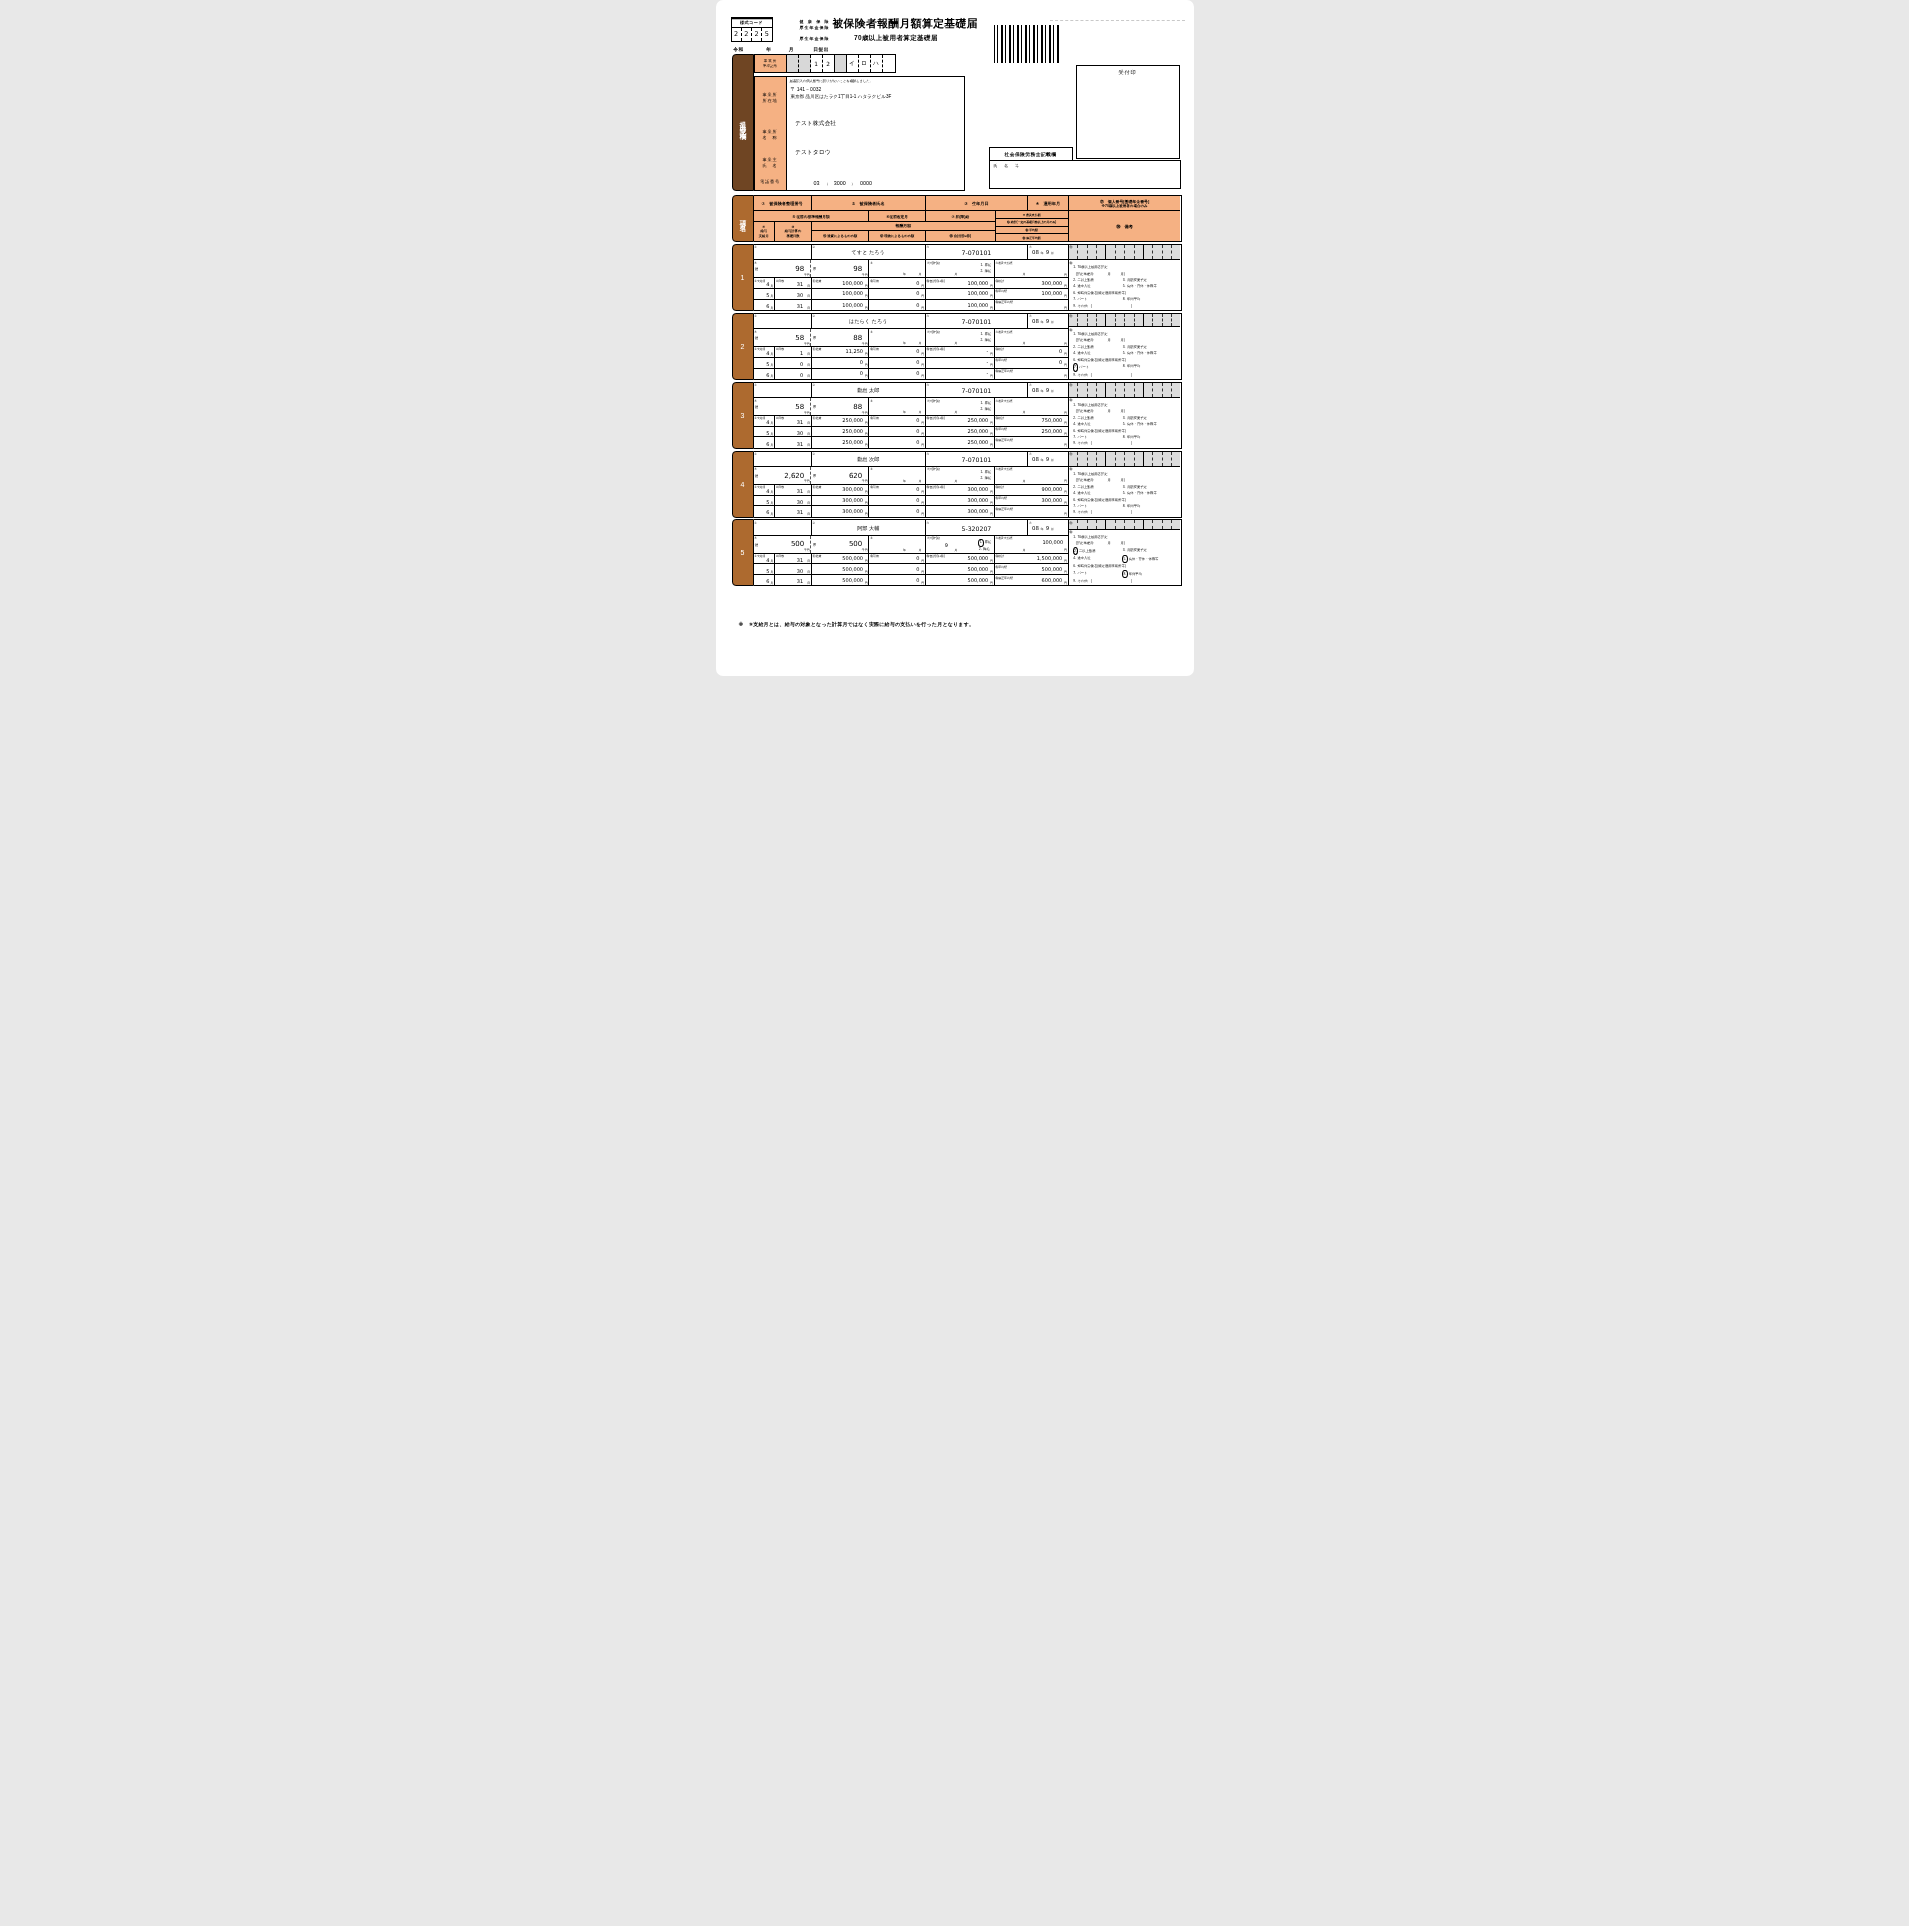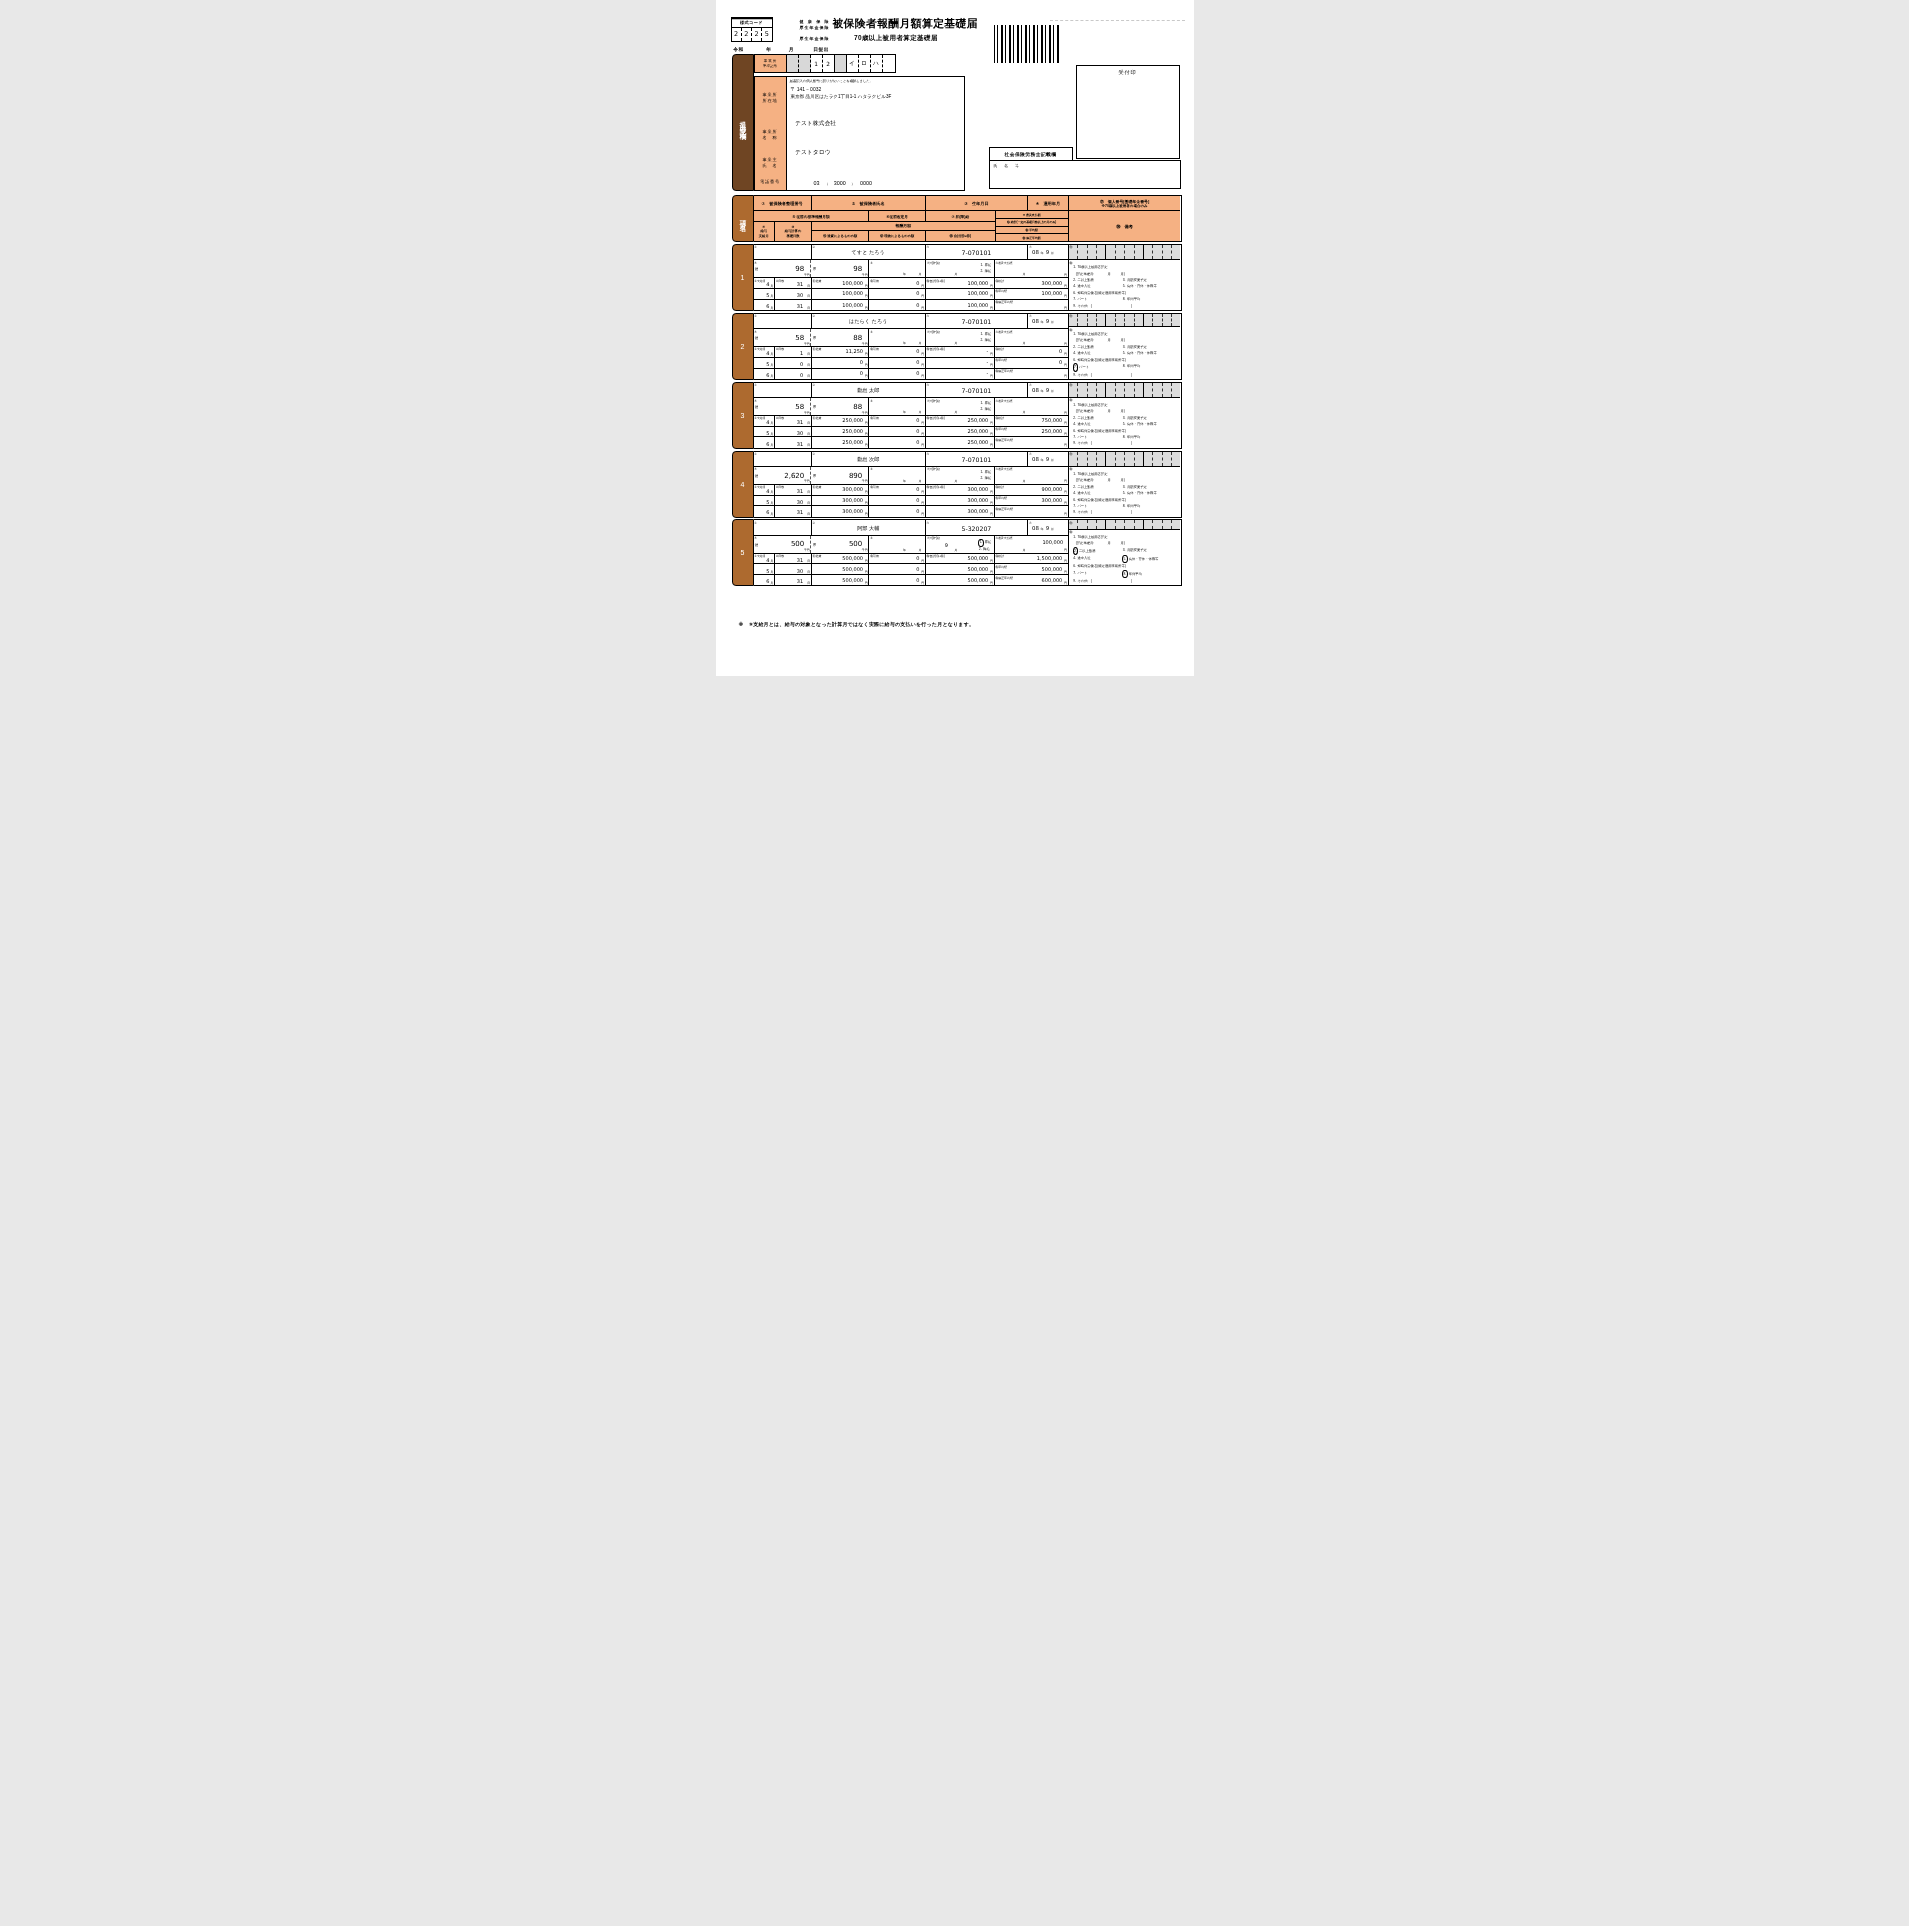--- a/index.html
+++ b/index.html
@@ -1,17 +1,17 @@
 <!DOCTYPE html>
 <html style="font-size:6.2px"><head>
 <meta charset="utf-8">
 <style>
   * { margin:0; padding:0; box-sizing:border-box; }
   body { background:#e8e8e8; font-family:"Liberation Sans","DejaVu Sans",sans-serif; color:#000; }
-  .page { position:relative; width:478px; height:676px; background:#fff; margin:0 auto; overflow:hidden; }
+  .page { position:relative; width:478px; height:676px; background:#fff; margin:0 auto; overflow:hidden;border-radius:7px; }
 
   
   .form-code-box { position:absolute; left:15px; top:16.6px; width:42px; height:25px; border:1.2px solid #000; background:#fff; }
   .form-code-label { height:10px; border-bottom:1.2px solid #000; display:flex; align-items:center; justify-content:center; font-size:4.2px; font-weight:bold; letter-spacing:0.4px; box-shadow:inset 0 1.2px 0 #000, inset 0 0px 0 #000; }
   .form-code-digits { display:flex; height:13.5px; }
   .form-code-digits .d { flex:1; display:flex; align-items:center; justify-content:center; font-size:6.5px; border-right:0.6px dashed #000; font-family:"DejaVu Sans",sans-serif; }
   .form-code-digits .d:last-child { border-right:none; }
 
   .title-wrap { position:absolute; left:84px; top:17px; display:flex; align-items:flex-start; }
   .program-labels { width:29px; margin-top:1.5px; font-size:4px; font-weight:bold; line-height:1.7; }
@@ -936,21 +936,21 @@
           <div class="cell rB1">
             <span class="tag">⑤</span>
             <span class="halves">
               <span class="half first">
                 <span class="hk">健</span>
                 <span class="hv">2,620</span>
                 <span class="unit">千円</span>
               </span>
               <span class="half">
                 <span class="hk">厚</span>
-                <span class="hv">890</span>
+                <span class="hv">620</span>
                 <span class="unit">千円</span>
               </span>
             </span>
           </div>
           <div class="cell rB2">
             <span class="tag">⑥</span>
             <span class="u-nen">年</span>
             <span class="u-tsuki">月</span>
           </div>
           <div class="cell rB3">

